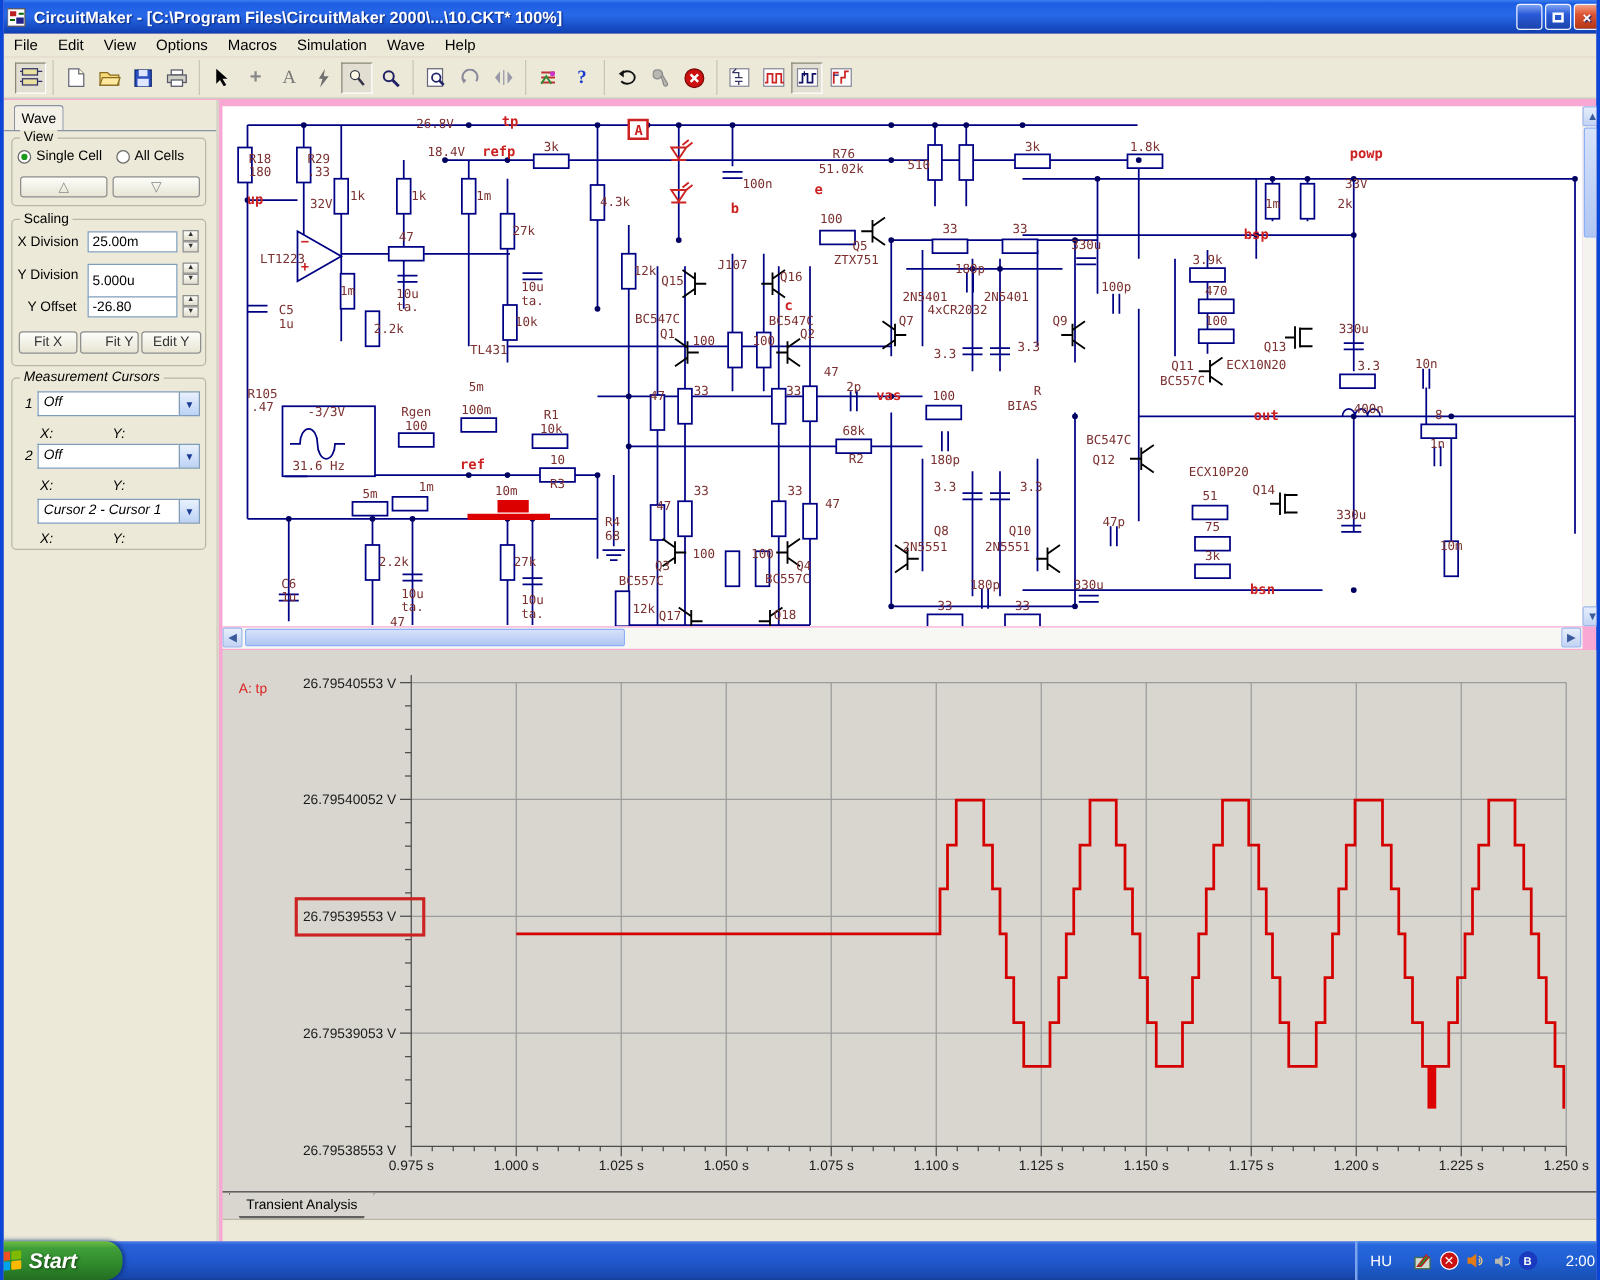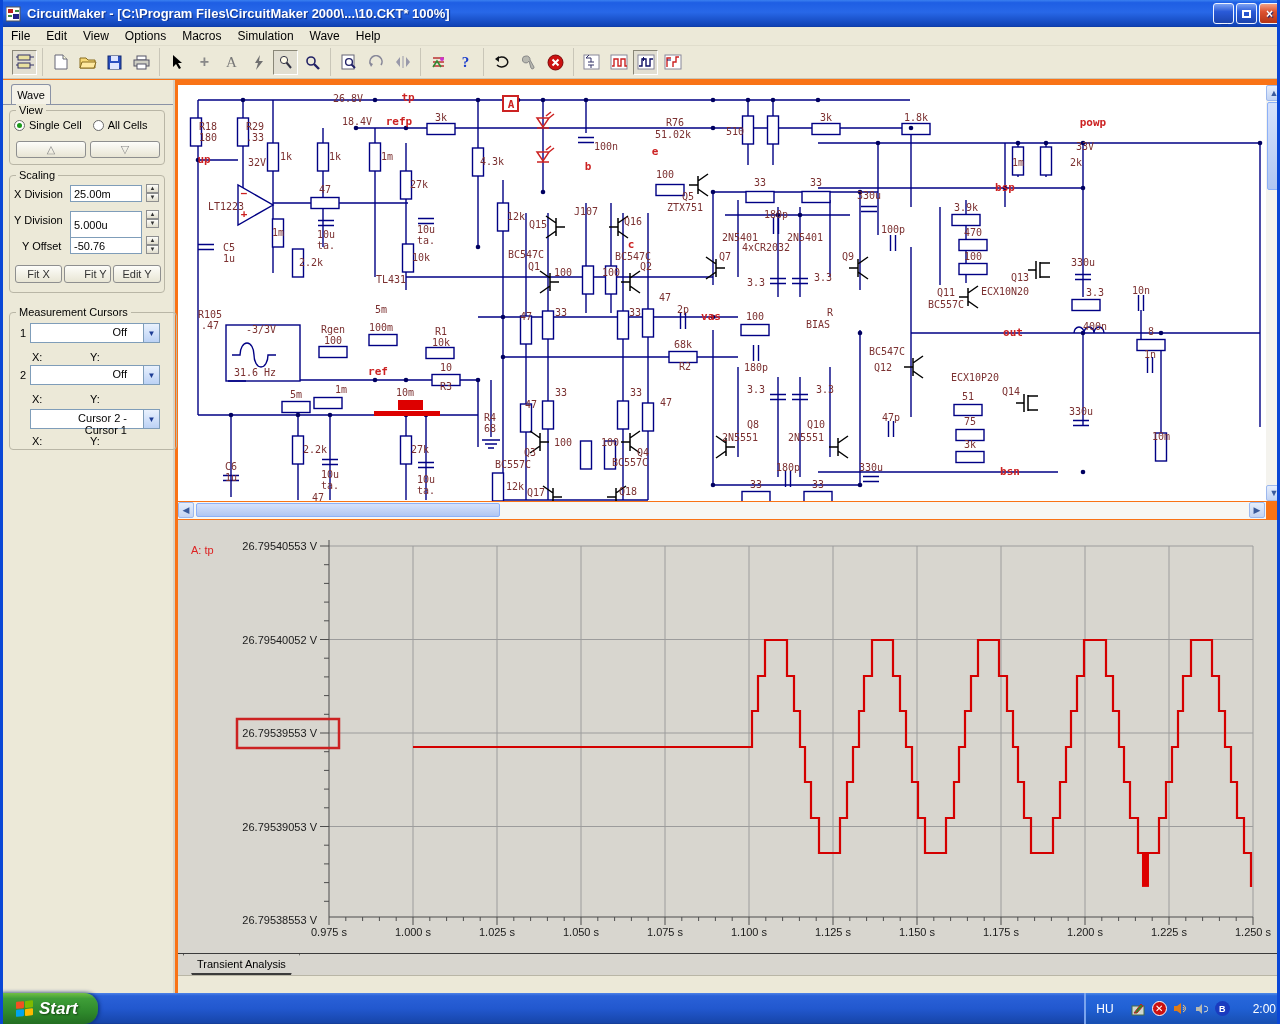--- a/index.html
+++ b/index.html
@@ -1,18 +1,18 @@
 <!DOCTYPE html>
 <html><head>
 <meta charset="utf-8">
 <style>
   html,body{margin:0;padding:0;background:#000;}
   *{box-sizing:border-box;}
   .window{position:relative;width:1280px;height:1024px;font-family:"Liberation Sans",sans-serif;
-    background:#f97316;border-left:3px solid #0a47d6;border-right:3px solid #0a47d6;overflow:hidden;}
+    background:#f9a8d4;border-left:3px solid #0a47d6;border-right:3px solid #0a47d6;overflow:hidden;}
   
   .titlebar{position:absolute;left:-3px;top:0;width:1286px;height:27px;
     background:linear-gradient(180deg,#3a80f0 0%,#1e5ee4 10%,#2868e8 45%,#1042b5 96%,#0e3a9e 100%);
     display:flex;align-items:center;color:#fff;font-weight:bold;font-size:13px;
     text-shadow:1px 1px 1px #0b2a80;padding:0 6px;}
   .titlebar .appicon{width:16px;height:16px;margin-right:5px;flex:0 0 auto;}
   .titlebar .tstr{flex:1;white-space:nowrap;overflow:hidden;}
   .tbtn{width:21px;height:21px;margin-left:2px;border-radius:3px;border:1px solid #eef3ff;
     display:flex;align-items:center;justify-content:center;color:#fff;font-size:12px;font-weight:bold;
     background:linear-gradient(180deg,#7da2f3,#2a5ad8 40%,#1c44ad);}
@@ -42,21 +42,21 @@
   .rdot{width:11px;height:11px;border-radius:50%;border:1px solid #6a6a6a;background:#fff;
     margin-right:4px;position:relative;}
   .rdot.on:after{content:"";position:absolute;left:2px;top:2px;width:5px;height:5px;border-radius:50%;background:#1c9a1c;}
   .xpbtn{border:1px solid #8e8f8f;border-radius:3px;background:linear-gradient(180deg,#fdfdfa,#e8e5d4);
     display:flex;align-items:center;justify-content:center;font-size:11px;color:#333;}
   .field{border:1px solid #7f9db9;background:#fff;padding:1px 3px;font-size:11px;display:flex;align-items:center;}
   .spin{width:13px;display:flex;flex-direction:column;margin-left:1px;}
   .spin div{height:9px;border:1px solid #8e8f8f;background:linear-gradient(180deg,#fdfdfa,#e0ddcc);
     font-size:6px;line-height:7px;text-align:center;color:#333;}
   .combo{position:absolute;height:20px;display:flex;}
-  .combo .cval{flex:1;border:1px solid #7f9db9;background:#fff;padding:2px 16px;border-right:none;text-align:right;}
+  .combo .cval{flex:1;border:1px solid #7f9db9;background:#fff;padding:2px 4px;border-right:none;}
   .combo .carr{width:17px;border:1px solid #7f9db9;background:linear-gradient(180deg,#e9f1fd,#bcd2f5);
     display:flex;align-items:center;justify-content:center;font-size:8px;color:#1c3c94;}
   .xy{position:absolute;font-size:11px;color:#000;}
   
   .schempane{position:absolute;left:175px;top:85px;width:1088px;height:416px;background:#fff;overflow:hidden;}
   .schempane svg{display:block;}
   .wire{stroke:#000084;stroke-width:1.4;fill:none;}
   .part{stroke:#000084;stroke-width:1.4;fill:#fff;}
   .blk{stroke:#000;stroke-width:1.5;fill:none;}
   .dotj{fill:#000060;}
@@ -85,21 +85,21 @@
     clip-path:polygon(0 0,100% 0,calc(100% - 9px) 100%,9px 100%);
     border-bottom:1px solid #3b3b3b;box-shadow:inset 0 -1px 0 #3b3b3b, inset 1px 0 0 #3b3b3b, inset -1px 0 0 #3b3b3b;}
   .strip{position:absolute;left:175px;top:975px;width:1105px;height:18px;background:#ece9d8;border-top:1px solid #b9b6a6;}
   
   .taskbar{position:absolute;left:-3px;top:993px;width:1286px;height:31px;
     background:linear-gradient(180deg,#4f83e8 0%,#2a61d8 9%,#2258cf 50%,#1746ab 95%,#143b92 100%);
     display:flex;align-items:center;}
   .startbtn{height:31px;width:98px;border-radius:0 14px 14px 0;
     background:linear-gradient(180deg,#71bf44 0%,#3f9e38 18%,#2f8a2c 60%,#236e22 100%);
     display:flex;align-items:center;color:#fff;font-weight:bold;font-style:italic;font-size:17px;
-    text-shadow:1px 1px 2px #14410f;padding-left:16px;box-shadow:1px 0 4px #0a2a6e;}
+    text-shadow:1px 1px 2px #14410f;padding-left:0;box-shadow:1px 0 4px #0a2a6e;}
   .winlogo{width:18px;height:16px;display:grid;grid-template-columns:8px 8px;grid-template-rows:7px 7px;
     gap:1px;margin-right:5px;transform:skewY(-6deg);}
   .winlogo i{border-radius:1px;}
   .taskbtn{height:24px;margin-left:6px;border-radius:3px;display:flex;align-items:center;
     color:#fff;font-size:11px;padding:0 8px;width:155px;
     background:linear-gradient(180deg,#5c86e8,#3a68d8 45%,#2f5cc8);box-shadow:inset 0 1px 0 #87a8f0;}
   .taskbtn.active{background:#1e49a8;box-shadow:inset 1px 2px 3px #102a6a;}
   .taskbtn .ticon{width:16px;height:16px;margin-right:5px;flex:0 0 auto;}
   .tray{margin-left:auto;height:31px;display:flex;align-items:center;
     background:linear-gradient(180deg,#4f8ae8 0%,#2767dc 9%,#2060d4 50%,#1850b4 95%);
@@ -315,31 +315,31 @@
           <div>▲</div>
           <div>▼</div>
         </div>
       <span class="xy" style="left:4px;top:38px">Y Division</span>
       <div class="field" style="position:absolute;left:60px;top:35px;width:72px;height:28px;">5.000u</div>
       <div class="spin" style="position:absolute;left:135px;top:34px;">
           <div>▲</div>
           <div>▼</div>
         </div>
       <span class="xy" style="left:12px;top:64px">Y Offset</span>
-      <div class="field" style="position:absolute;left:60px;top:61px;width:72px;height:17px;">-50.76</div>
+      <div class="field" style="position:absolute;left:60px;top:61px;width:72px;height:17px;">-26.80</div>
       <div class="spin" style="position:absolute;left:135px;top:60px;">
           <div>▲</div>
           <div>▼</div>
         </div>
       <div class="xpbtn" style="position:absolute;left:5px;top:89px;width:47px;height:18px;">Fit X</div>
       <div class="xpbtn" style="position:absolute;left:54px;top:89px;width:47px;height:18px;padding-left:16px;">Fit Y</div>
       <div class="xpbtn" style="position:absolute;left:103px;top:89px;width:48px;height:18px;">Edit Y</div>
     </div>
 
-    <div class="grpbox" style="left:6px;top:232px;width:168px;height:138px;">
+    <div class="grpbox" style="left:6px;top:222px;width:156px;height:138px;font-style:italic;">
       <span class="gtitle">Measurement Cursors</span>
       <span class="xy" style="left:10px;top:14px">1</span>
       <div class="combo" style="left:20px;top:10px;width:130px;">
         <span class="cval">Off</span>
           <span class="carr">▼</span>
       </div>
       <span class="xy" style="left:22px;top:38px">X:</span>
       <span class="xy" style="left:80px;top:38px">Y:</span>
       <span class="xy" style="left:10px;top:56px">2</span>
       <div class="combo" style="left:20px;top:52px;width:130px;">

